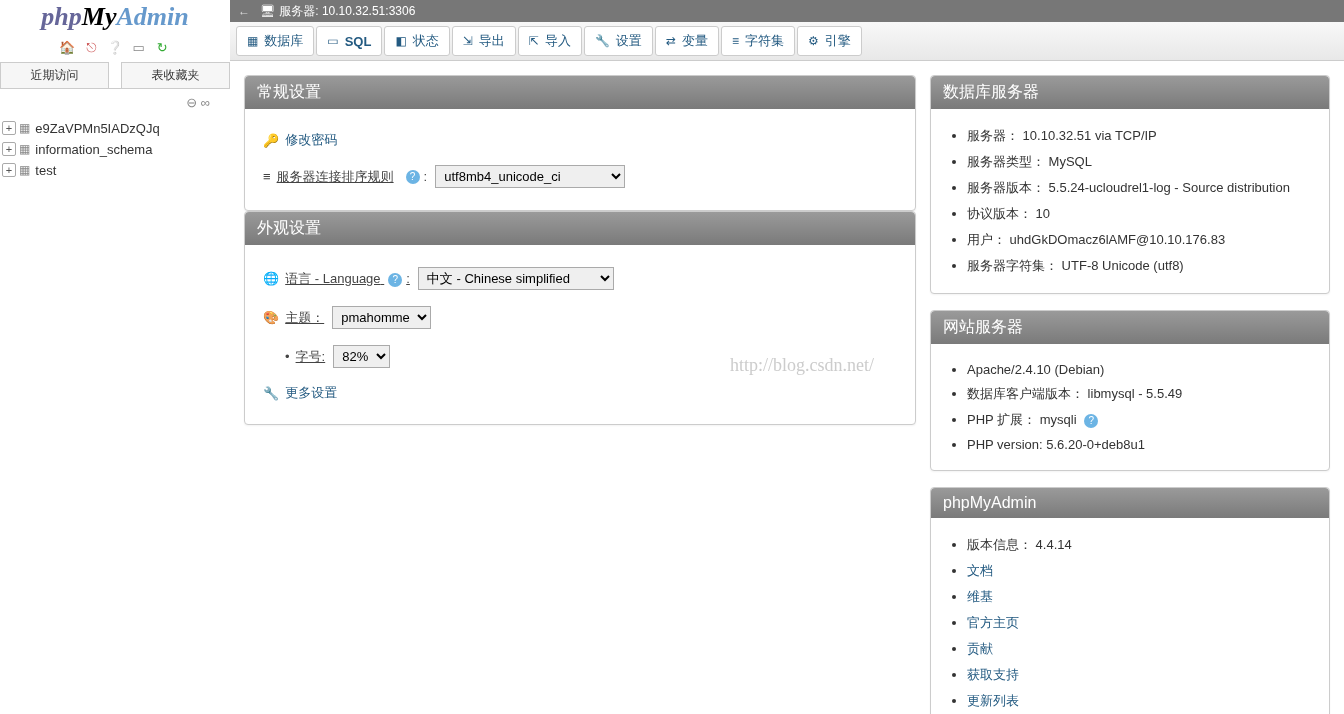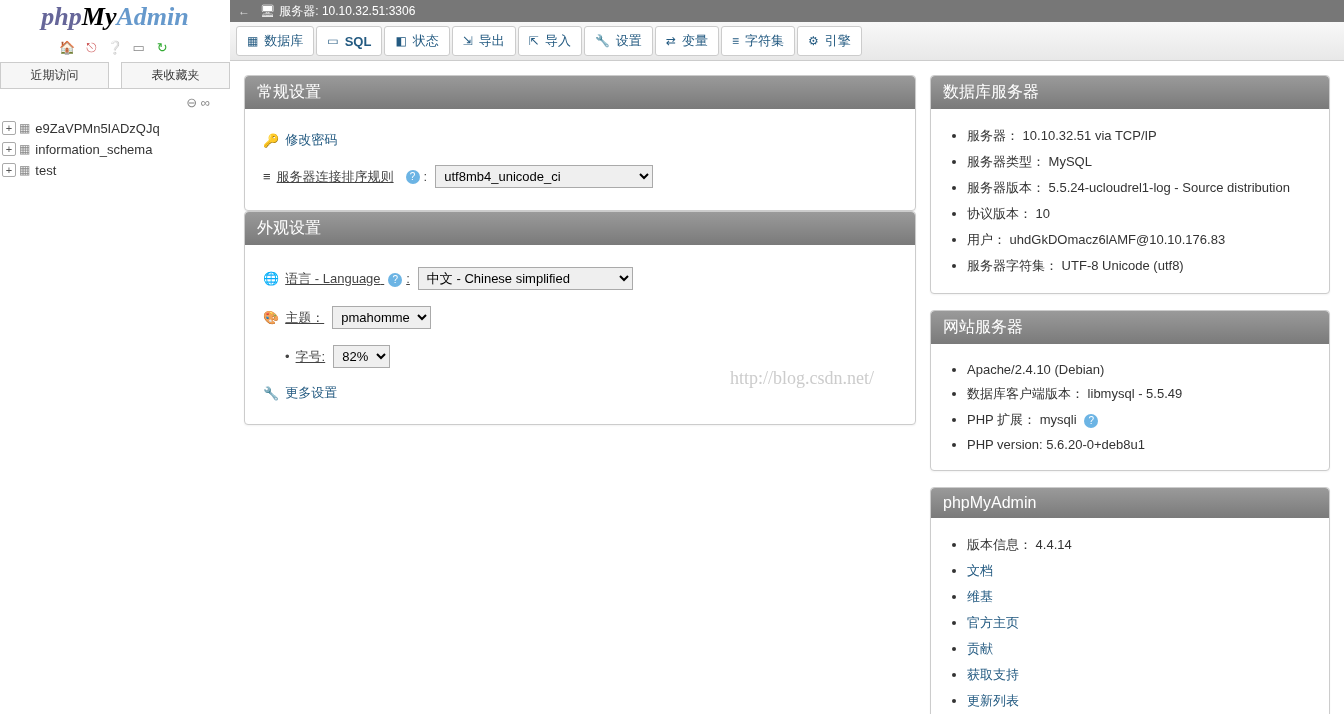--- a/index.html
+++ b/index.html
@@ -34,21 +34,21 @@
 .panel-body { padding: 14px 18px; }
 .panel-body ul { list-style: disc; padding-left: 18px; }
 .panel-body ul li { padding: 4px 0; color: #333; }
 .panel-body ul li a { color: #235a81; text-decoration: none; }
 .formrow { display: flex; align-items: center; padding: 8px 0; }
 .formrow .ic { margin-right: 6px; font-size: 13px; }
 .formrow .lbl { margin-right: 8px; text-decoration: underline; }
 .formrow select { padding: 2px 4px; font-size: 13px; border: 1px solid #aaa; }
 .link { color: #235a81; text-decoration: none; cursor: pointer; }
 .help { display: inline-block; width: 14px; height: 14px; border-radius: 50%; background: #6cb4e4; color: #fff; font-size: 10px; text-align: center; line-height: 14px; margin: 0 4px; }
-.watermark { position: absolute; top: 368px; left: 500px; color: #ccc; font-size: 18px; font-family: Georgia, serif; pointer-events: none; }
+.watermark { position: absolute; top: 355px; left: 500px; color: #ccc; font-size: 18px; font-family: Georgia, serif; pointer-events: none; }
 .sql-bold { font-weight: bold; }
 </style>
 </head>
 <body>
 
 <div class="sidebar">
   <div class="logo">
     <span class="php">php</span><span class="My">My</span><span class="Admin">Admin</span>
   </div>
   <div class="sidebar-icons">
@@ -133,32 +133,32 @@
         <div class="panel-header">常规设置</div>
         <div class="panel-body">
           <div class="formrow">
             <span class="ic">🔑</span>
             <a class="link">修改密码</a>
           </div>
           <div class="formrow">
             <span class="ic">≡</span>
             <span class="lbl">服务器连接排序规则</span>
             <span class="help">?</span>:
-            <select style="width:218px; margin-left:8px"><option>utf8mb4_unicode_ci</option></select>
+            <select style="width:190px; margin-left:8px"><option>utf8mb4_unicode_ci</option></select>
           </div>
         </div>
       </div>
 
       <div class="panel">
         <div class="panel-header">外观设置</div>
         <div class="panel-body">
           <div class="formrow">
             <span class="ic">🌐</span>
             <span class="lbl"><span>语言 - Language</span> <span class="help">?</span>:</span>
-            <select style="width:215px"><option>中文 - Chinese simplified</option></select>
+            <select style="width:196px"><option>中文 - Chinese simplified</option></select>
           </div>
           <div class="formrow">
             <span class="ic">🎨</span>
             <span class="lbl">主题：</span>
             <select><option>pmahomme</option></select>
           </div>
           <div class="formrow" style="padding-left:22px">
             <span style="margin-right:6px">•</span>
             <span class="lbl">字号:</span>
             <select><option>82%</option></select>

